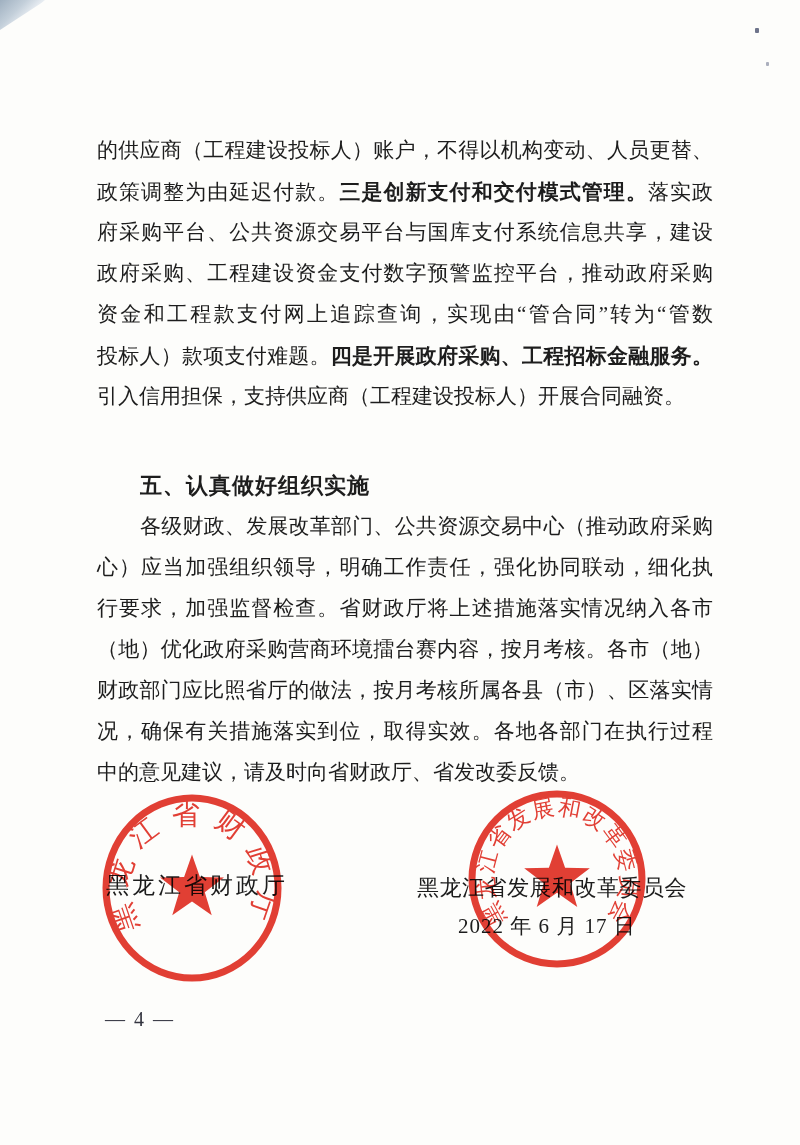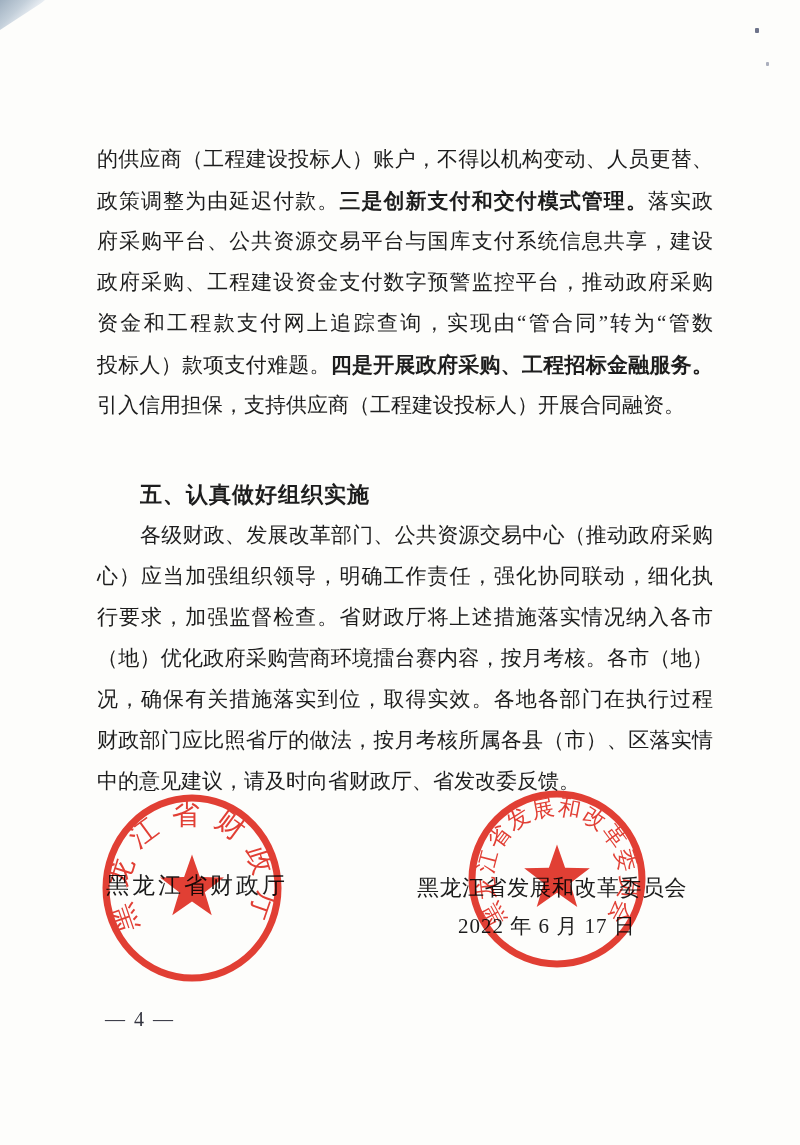--- a/index.html
+++ b/index.html
@@ -13,21 +13,21 @@
     position:absolute;left:0;top:0;width:46px;height:30px;
     background:linear-gradient(135deg,#9fb0c0 0%,#c3cfda 35%,#e8edf2 58%,rgba(255,255,255,0) 60%);
     clip-path:polygon(0 0,100% 0,0 100%);
   }
   .speck{position:absolute;border-radius:1px;opacity:.75;}
   .speck1{left:755px;top:28px;width:4px;height:5px;background:#3d4566;}
   .speck2{left:766px;top:62px;width:3px;height:4px;background:#5a6280;opacity:.5;}
 
   
   .doc-body{
-    position:absolute;left:97px;top:139px;width:616px;
+    position:absolute;left:97px;top:130px;width:616px;
     color:#1d1d1d;font-size:21px;
   }
   .line{height:41px;line-height:41px;overflow:visible;}
   .line.just{text-align:justify;text-align-last:justify;}
   .line.ind{text-indent:43px;}
   .b{font-family:"Liberation Sans","DejaVu Sans",sans-serif;font-weight:700;}
   .line.head{font-size:22px;letter-spacing:1px;margin-top:48px;}
 
   
   .sig{position:absolute;color:#1c1c1c;white-space:nowrap;}
@@ -64,22 +64,22 @@
       <div class="line just"><span>府采购平台、公共资源交易平台与国库支付系统信息共享，建设</span></div>
       <div class="line just"><span>政府采购、工程建设资金支付数字预警监控平台，推动政府采购</span></div>
       <div class="line just"><span>资金和工程款支付网上追踪查询，实现由“管合同”转为“管数</span></div>
       <div class="line just"><span>投标人）款项支付难题。</span><span class="b">四是开展政府采购、工程招标金融服务。</span></div>
       <div class="line"><span>引入信用担保，支持供应商（工程建设投标人）开展合同融资。</span></div>
       <div class="line ind head"><span class="b">五、认真做好组织实施</span></div>
       <div class="line just ind"><span>各级财政、发展改革部门、公共资源交易中心（推动政府采购</span></div>
       <div class="line just"><span>心）应当加强组织领导，明确工作责任，强化协同联动，细化执</span></div>
       <div class="line just"><span>行要求，加强监督检查。省财政厅将上述措施落实情况纳入各市</span></div>
       <div class="line just"><span>（地）优化政府采购营商环境擂台赛内容，按月考核。各市（地）</span></div>
+      <div class="line just"><span>财政部门应比照省厅的做法，按月考核所属各县（市）、区落实情</span></div>
       <div class="line just"><span>况，确保有关措施落实到位，取得实效。各地各部门在执行过程</span></div>
-      <div class="line just"><span>财政部门应比照省厅的做法，按月考核所属各县（市）、区落实情</span></div>
       <div class="line"><span>中的意见建议，请及时向省财政厅、省发改委反馈。</span></div>
     </div>
 
   <div class="sig sig-left-org">黑龙江省财政厅</div>
   <div class="sig sig-right-org">黑龙江省发展和改革委员会</div>
   <div class="sig sig-date">2022 年 6 月 17 日</div>
 
   <svg class="seal seal-left" width="190" height="196" viewBox="-95 -98 190 196">
     <defs>
       <path id="arcL" d="M -54.3 33.9 A 64 64 0 1 1 54.3 33.9"></path>

